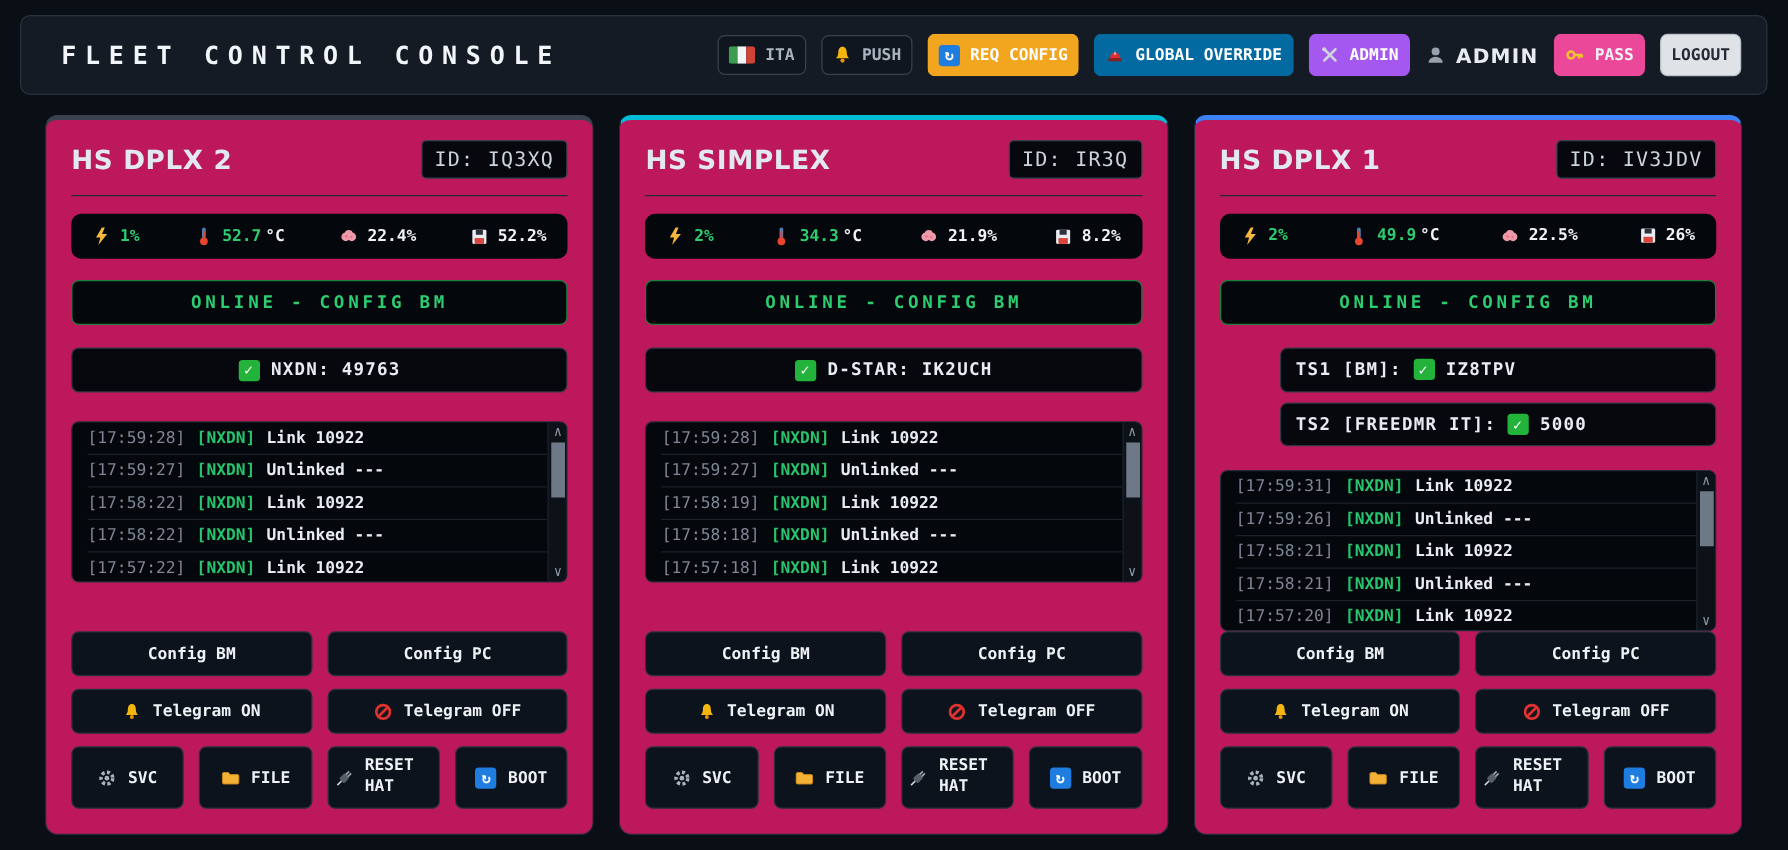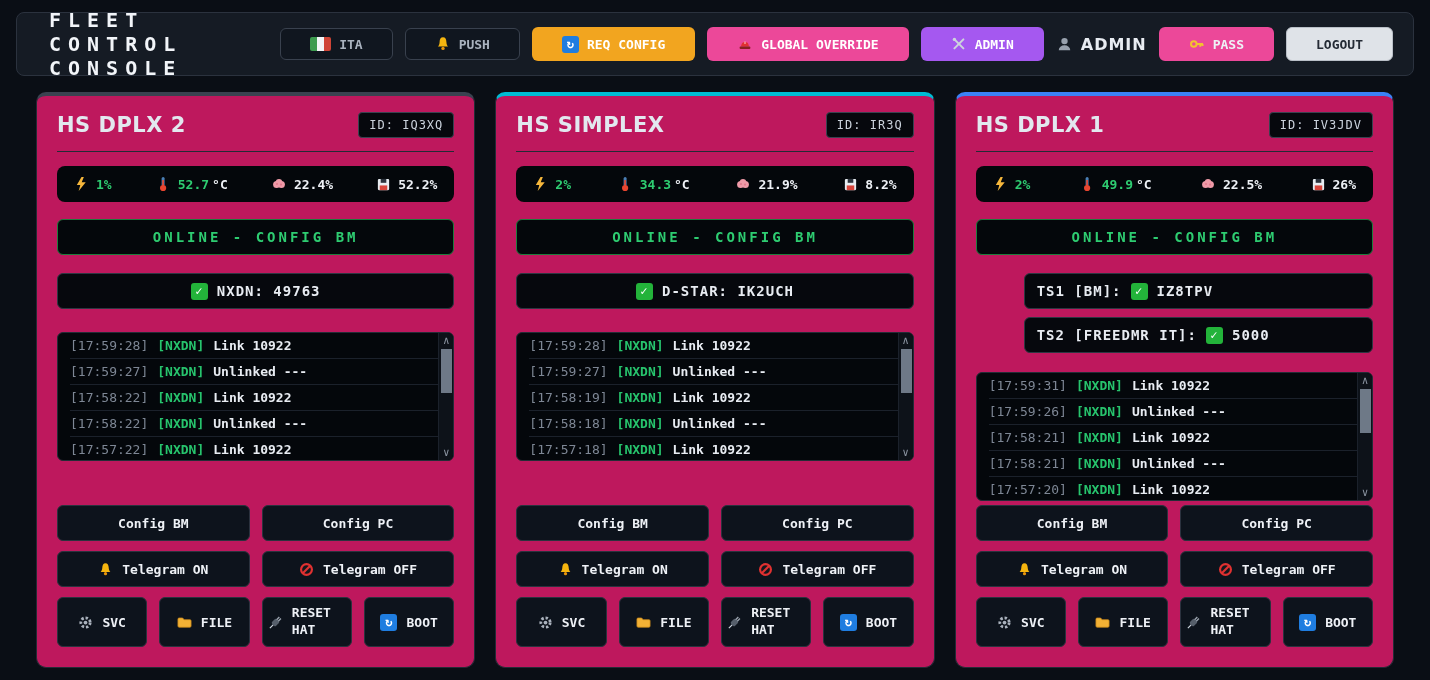--- a/index.html
+++ b/index.html
@@ -9,27 +9,27 @@
   
   .topbar {
     margin:12px 16px 0; height:64px; background:#151b24;
     border:1px solid #2b323e; border-radius:8px;
     display:flex; align-items:center; padding:0 20px 0 32px;
   }
   .app-title { font-size:20px; font-weight:bold; letter-spacing:7px; color:#f2f5f9; }
   .topbar-right { margin-left:auto; display:flex; align-items:center; gap:12px; }
   .btn {
     display:inline-flex; align-items:center; justify-content:center; gap:8px;
-    border-radius:6px; font-weight:bold; font-size:13px; padding:0 29px; height:34px;
+    border-radius:6px; font-weight:bold; font-size:13px; padding:0 8px; height:34px;
     border:1px solid transparent; cursor:pointer; white-space:nowrap;
     font-family:"DejaVu Sans Mono", monospace;
   }
   .btn-ghost  { background:#10161f; border-color:#39414e; color:#aab3bf; height:32px; }
   .btn-amber  { background:#f2a51f; color:#ffffff; }
-  .btn-red    { background:#ec4899; color:#ffffff; }
+  .btn-red    { background:#0369a1; color:#ffffff; }
   .btn-purple { background:#a558f0; color:#ffffff; }
   .btn-slate  { background:#ec4899; color:#eef2f6; }
   .btn-light  { background:#dfe3e8; color:#242b35; border-color:#b9bfc7; }
   .user-chip { display:flex; align-items:center; gap:8px; color:#e8ecf2;
     font-family:"DejaVu Sans", sans-serif; font-weight:bold; font-size:16px; letter-spacing:1px; cursor:pointer; }
 
   
   .ibox { width:17px; height:17px; border-radius:3px; display:inline-flex;
           align-items:center; justify-content:center; font-size:12px; font-weight:bold; color:#fff; flex:0 0 auto; }
   .ibox-green { background:#23b33a; }
@@ -40,21 +40,21 @@
 
   
   .cards { display:flex; gap:20px; padding:16px 36px 0; }
   .card {
     flex:1; height:576px; background:#be185d; border:1px solid #242b36;
     border-top:4px solid #3a4250; border-radius:10px;
     padding:16px 20px 20px; display:flex; flex-direction:column;
   }
   .card-head { display:flex; justify-content:space-between; align-items:center; }
   .card-title { font-family:"DejaVu Sans", sans-serif; font-weight:bold; font-size:21px; color:#e2e8ef; letter-spacing:.5px; }
-  .id-badge { font-size:12px; color:#cbd3dd; background:#06080d; border:1px solid #3a4250;
+  .id-badge { font-size:16px; color:#cbd3dd; background:#06080d; border:1px solid #3a4250;
     padding:5px 10px; border-radius:4px; letter-spacing:1px; white-space:nowrap; }
   .divider { height:1px; background:#242b36; margin:13px 0 14px; }
 
   .stats { background:#04070b; border-radius:8px; height:36px; display:flex; align-items:center;
     justify-content:space-between; padding:0 17px; margin-bottom:17px; }
   .stat { display:flex; align-items:center; gap:7px; font-size:13px; font-weight:bold; }
   .v-green { color:#2ecc71; } .v-white { color:#eef1f6; }
 
   .status-box { background:#04070b; border:1px solid #1e7c3c; color:#2ecc71; border-radius:6px;
     height:36px; display:flex; align-items:center; justify-content:center;

